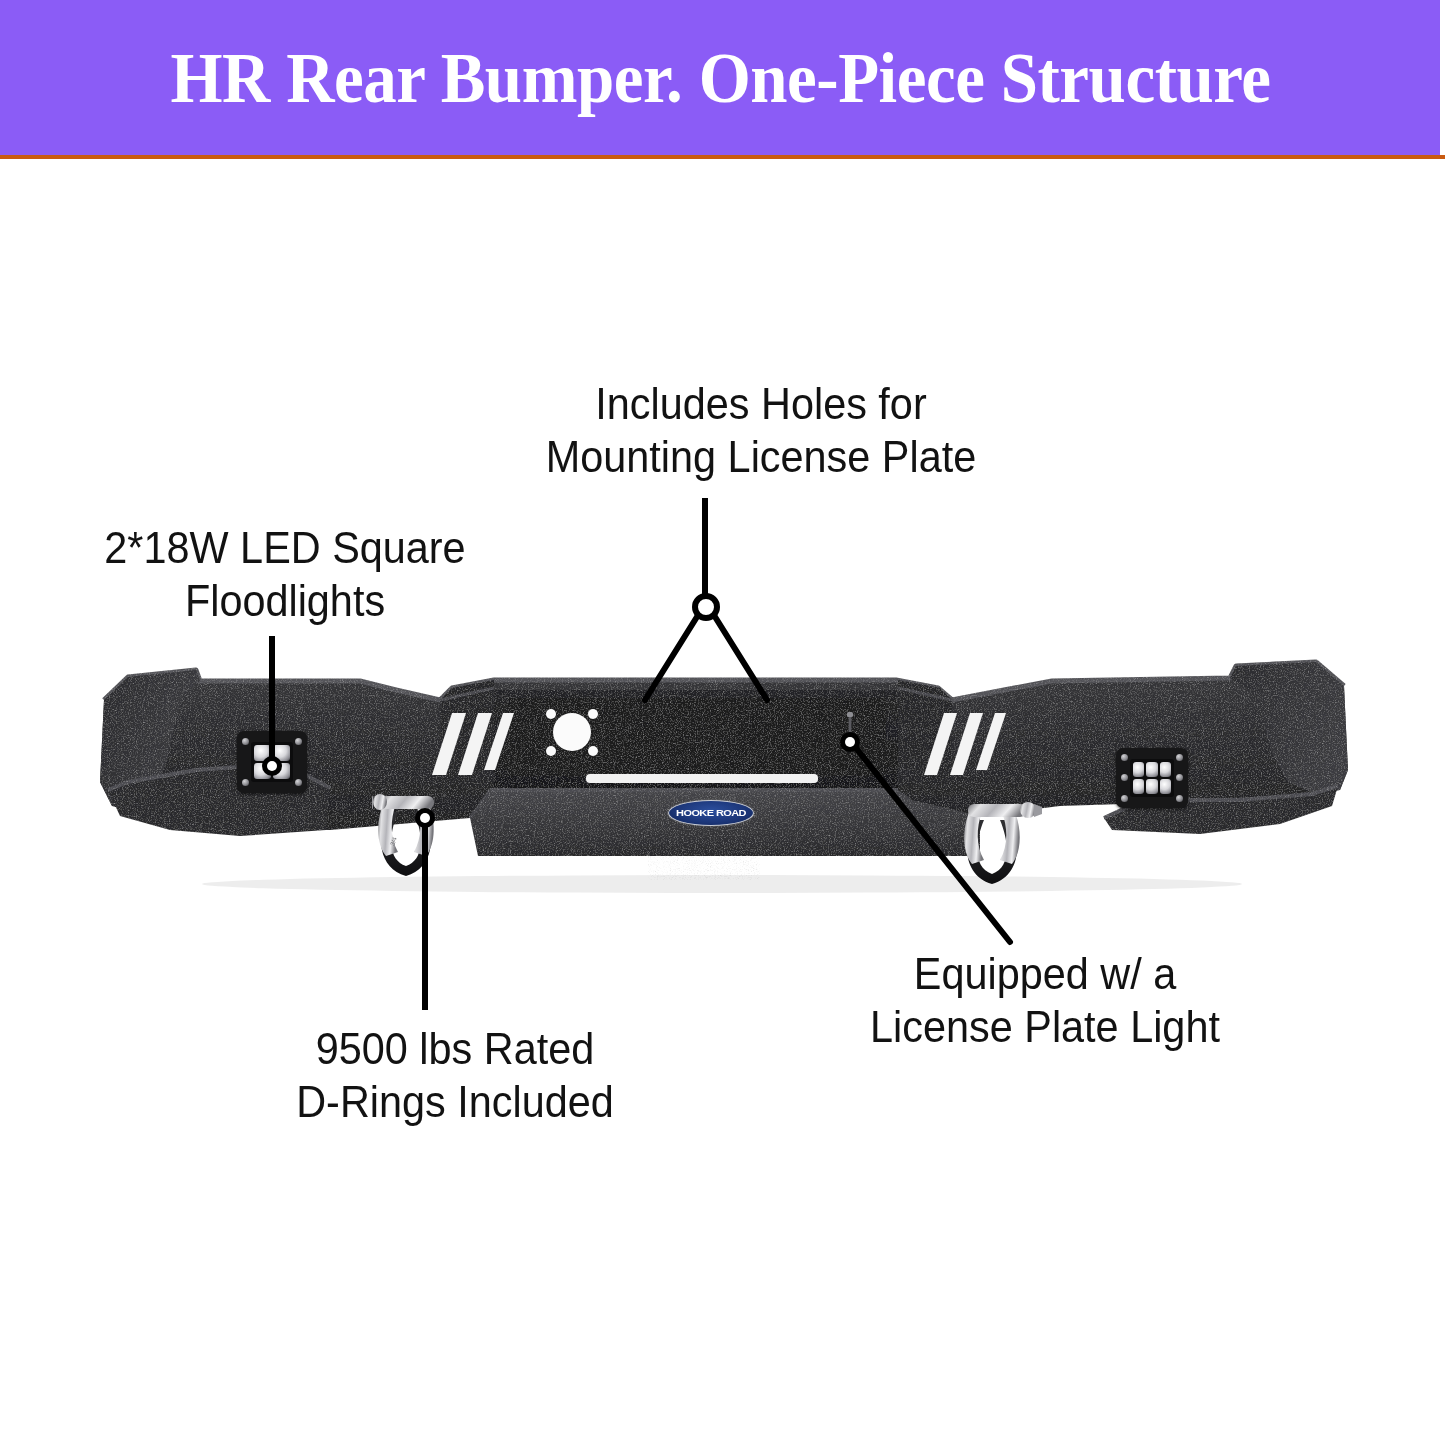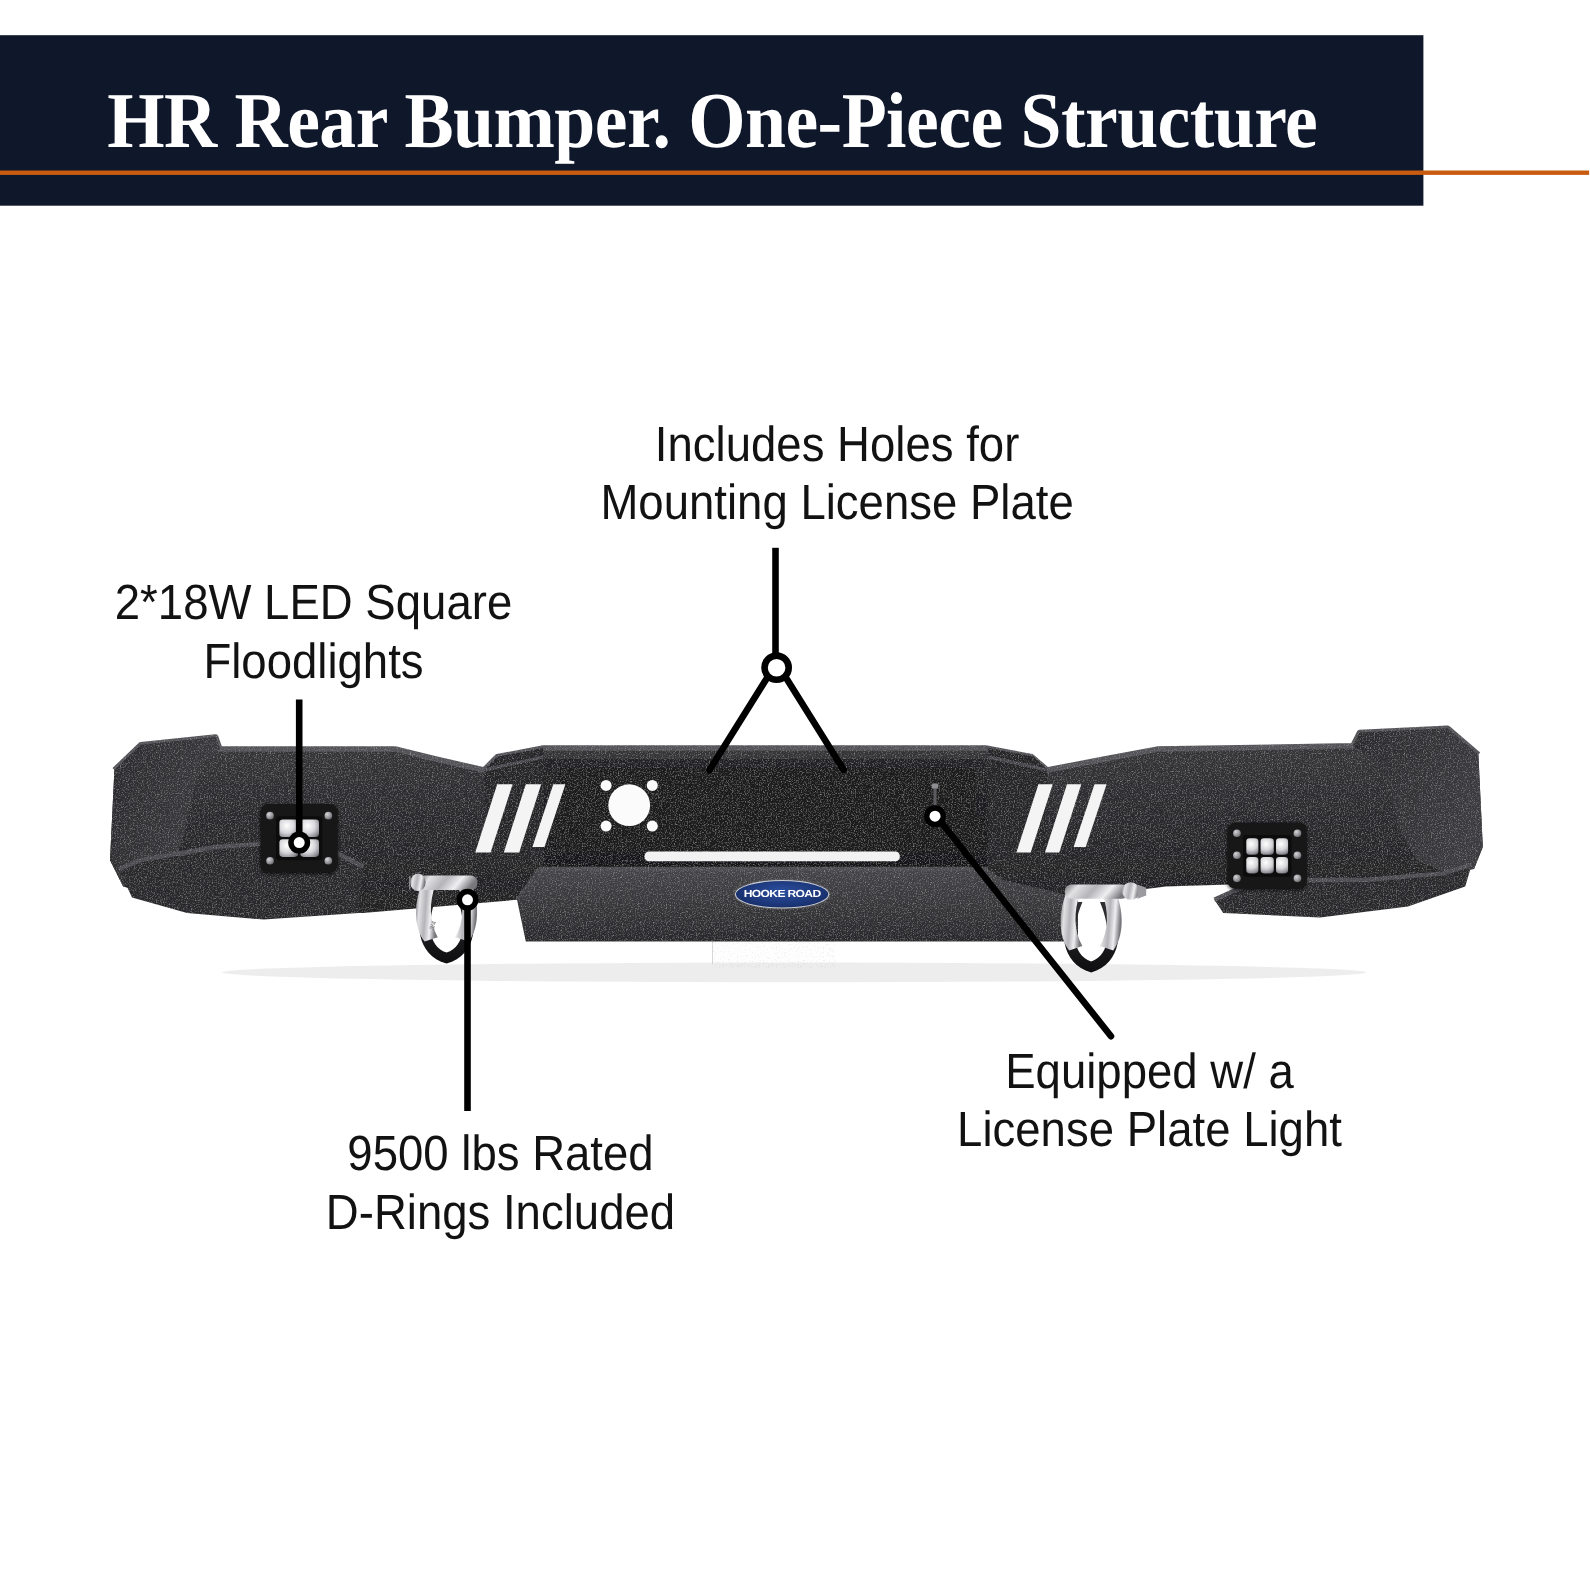--- a/index.html
+++ b/index.html
@@ -16,27 +16,26 @@
     height: 1445px;
     background: #ffffff;
     overflow: hidden;
   }
 
   
   #header-banner {
     position: absolute;
     left: 0;
     top: 0;
-    width: 1294px;
+    width: 1440px;
     height: 155px;
-    background: #0f172a;
+    background: #8b5cf6;
     display: flex;
     align-items: center;
     justify-content: center;
-    margin-top: 32px;
   }
   #header-banner-edge {
     position: absolute;
     left: 0;
     top: 155px;
     width: 1445px;
     height: 4px;
     background: #C95B11;
   }
   #header-title {

